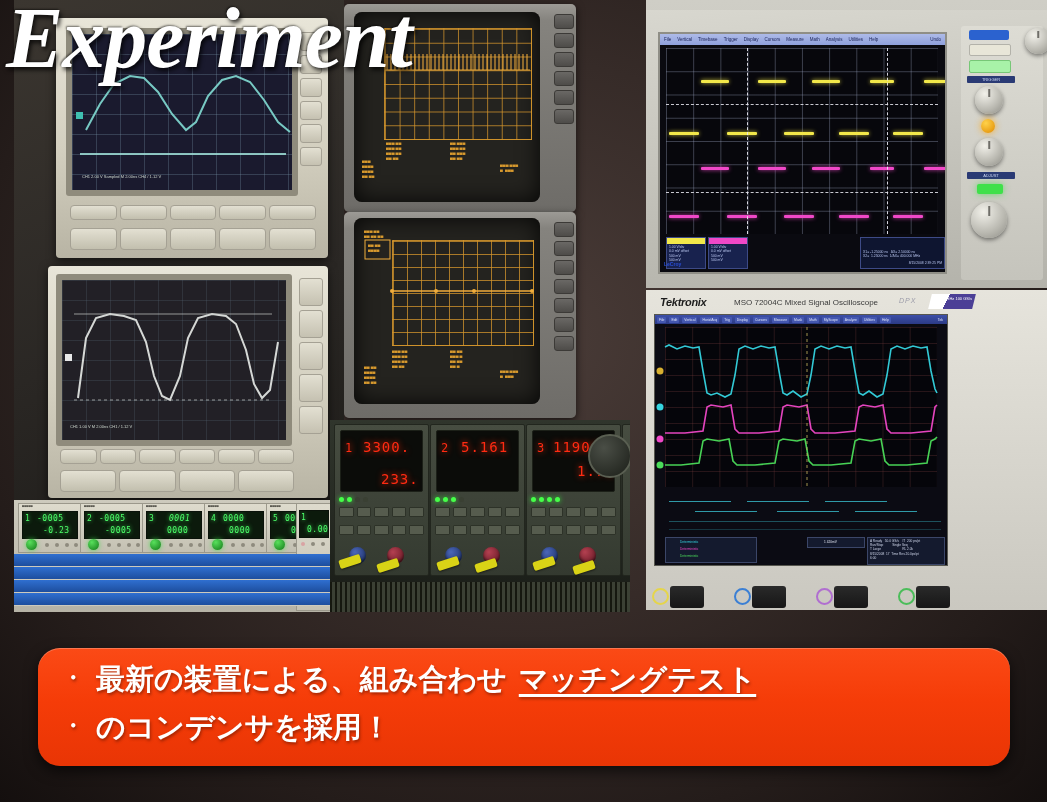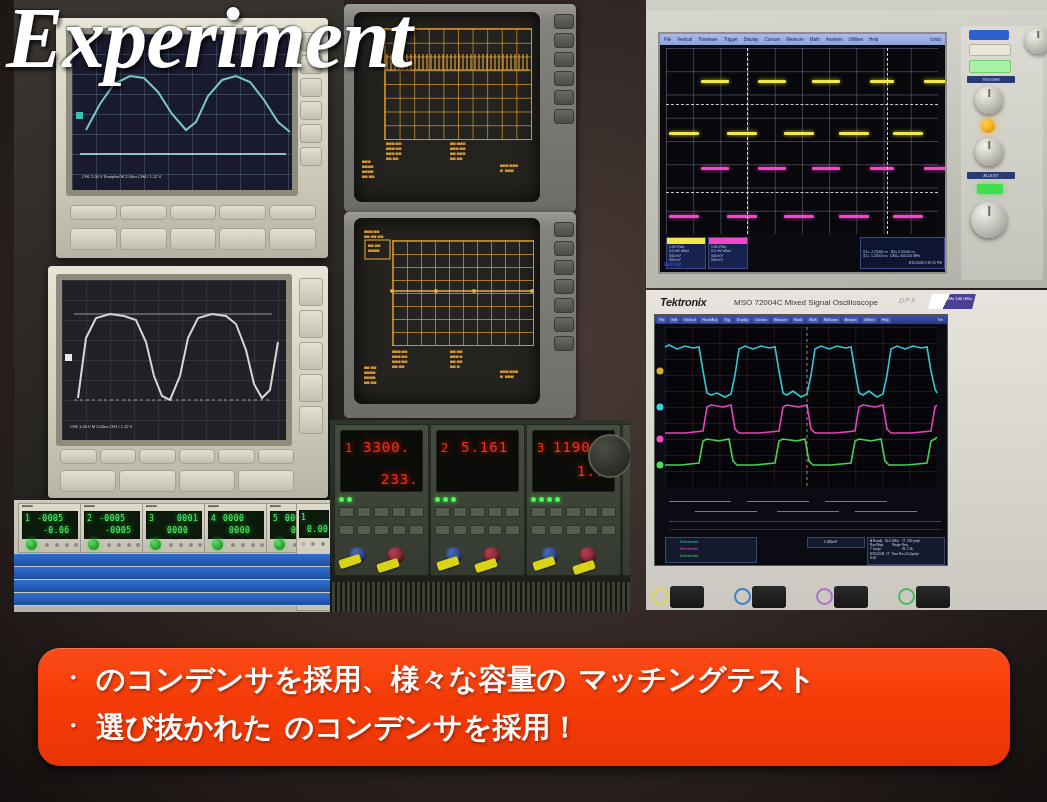--- a/index.html
+++ b/index.html
@@ -184,21 +184,21 @@
   
   #callout{position:absolute;left:38px;top:648px;width:972px;height:118px;
            background:linear-gradient(180deg,#fb4a16 0%,#f53c08 45%,#e93505 100%);
            border-radius:22px;
            box-shadow:0 5px 14px rgba(0,0,0,.65), inset 0 1px 0 rgba(255,255,255,.25);}
   .cline{position:absolute;left:24px;right:20px;color:#fff;
          font-family:"DejaVu Sans","Liberation Sans",sans-serif;
          font-weight:700;font-size:29px;line-height:34px;white-space:nowrap;
          text-shadow:1px 2px 3px rgba(90,20,0,.55);display:flex;align-items:center;gap:12px;}
   .cbullet{font-size:22px;line-height:1;margin-top:-3px;}
-  .ul{text-underline-offset:5px;text-decoration-thickness:3px;}
+  .ul{text-decoration:underline;text-underline-offset:5px;text-decoration-thickness:3px;}
   #cline1{top:14px;}
   #cline2{top:62px;}
 </style>
 </head>
 <body>
 
 <div id="slide">
 
   <div class="tile" id="leftcol">
 
@@ -464,21 +464,21 @@
     <div class="psuDial" style="left:258px;top:14px;width:40px;height:40px;"></div>
     <div class="fins"></div>
   </div>
 
   <div class="tile" id="greenRack">
     <div class="gpsu" style="left:4px;">
       <div class="gLabel">▀▀▀▀▀</div>
       <div class="gLCD">
         <div class="gseg" style="left:2px;top:2px;">1</div>
         <div class="gseg" style="left:14px;top:2px;">-0005</div>
-        <div class="gseg" style="left:20px;top:14px;">-0.06</div>
+        <div class="gseg" style="left:20px;top:14px;">-0.23</div>
       </div>
       <div class="gBigBtn" style="left:7px;top:35px;"></div>
       <div class="gDot" style="left:26px;top:39px;"></div>
       <div class="gDot" style="left:36px;top:39px;"></div>
       <div class="gDot" style="left:46px;top:39px;"></div>
       <div class="gDot" style="left:55px;top:39px;"></div>
     </div>
     <div class="gpsu" style="left:66px;">
       <div class="gLabel">▀▀▀▀▀</div>
       <div class="gLCD">
@@ -489,21 +489,21 @@
       <div class="gBigBtn" style="left:7px;top:35px;"></div>
       <div class="gDot" style="left:26px;top:39px;"></div>
       <div class="gDot" style="left:36px;top:39px;"></div>
       <div class="gDot" style="left:46px;top:39px;"></div>
       <div class="gDot" style="left:55px;top:39px;"></div>
     </div>
     <div class="gpsu" style="left:128px;">
       <div class="gLabel">▀▀▀▀▀</div>
       <div class="gLCD">
         <div class="gseg" style="left:2px;top:2px;">3</div>
-        <div class="gseg" style="left:30px;top:2px;"> 0001</div>
+        <div class="gseg" style="left:22px;top:2px;font-style:italic;"> 0001</div>
         <div class="gseg" style="left:20px;top:14px;"> 0000</div>
       </div>
       <div class="gBigBtn" style="left:7px;top:35px;"></div>
       <div class="gDot" style="left:26px;top:39px;"></div>
       <div class="gDot" style="left:36px;top:39px;"></div>
       <div class="gDot" style="left:46px;top:39px;"></div>
       <div class="gDot" style="left:55px;top:39px;"></div>
     </div>
     <div class="gpsu" style="left:190px;">
       <div class="gLabel">▀▀▀▀▀</div>
@@ -729,23 +729,22 @@
     <div class="probeRing" style="left:170px;border-color:#b06ed0;"></div>
     <div class="tekProbe" style="left:270px;"></div>
     <div class="probeRing" style="left:252px;border-color:#4bbd5a;"></div>
   </div>
 
   <div id="title">Experiment</div>
 
   <div id="callout">
     <div class="cline" id="cline1">
       <span class="cbullet">・</span>
-      <span>のコンデンサを採用、様々な容量の</span>
+      <span>最新の装置による、組み合わせ</span>
       <span class="ul">マッチングテスト</span>
     </div>
     <div class="cline" id="cline2">
       <span class="cbullet">・</span>
-      <span>選び抜かれた</span>
       <span>のコンデンサを採用！</span>
     </div>
   </div>
 
 </div>
 
 </body></html>

